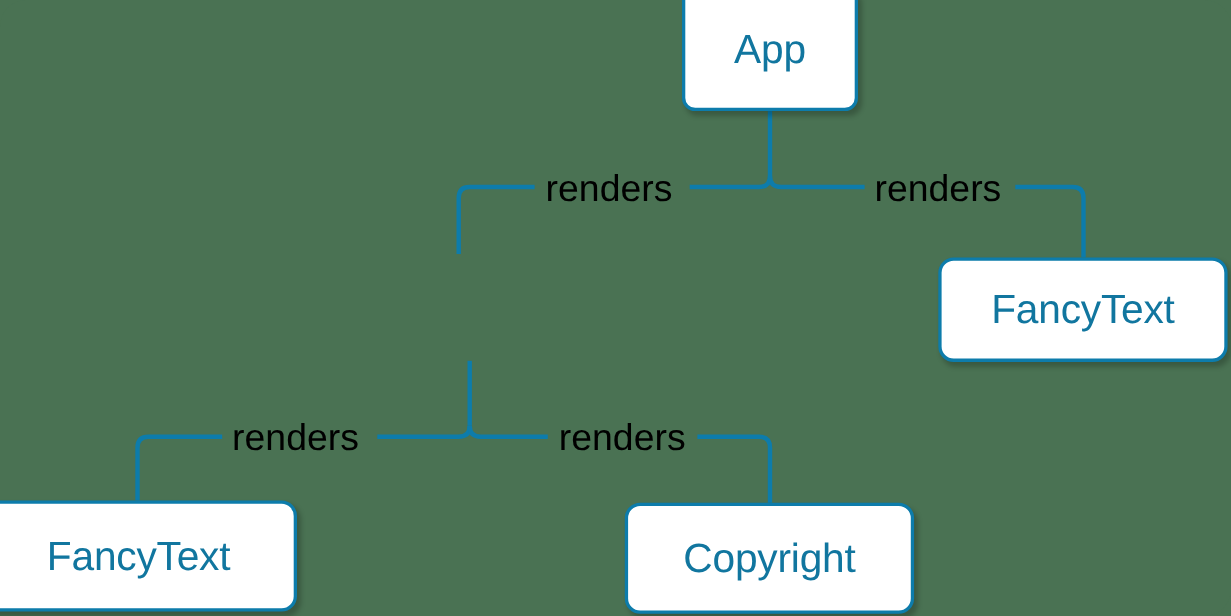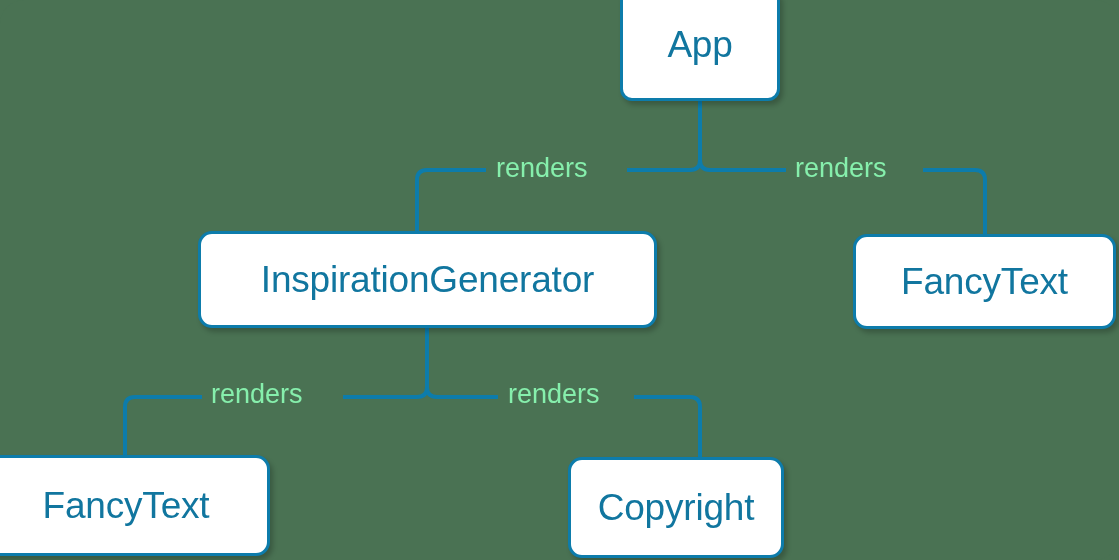--- a/index.html
+++ b/index.html
@@ -41,33 +41,33 @@
   }
   .node-label {
     color: #11769f;
     font-size: 37px;
     line-height: 1;
     letter-spacing: -0.2px;
     white-space: nowrap;
   }
   .edge-label {
     position: absolute;
-    color: #86efac;
-    font-size: 27px;
+    color: #000000;
+    font-size: 34px;
     line-height: 1;
     white-space: nowrap;
     z-index: 3;
   }
 
   
   #node-app          { left: 620px; top: -12px;  width: 160px; height: 113px; border-radius: 12px; }
   #node-inspiration  { left: 198px; top: 231px;  width: 459px; height: 97px; }
   #node-fancytext-r  { left: 853px; top: 234px;  width: 263px; height: 95px; }
   #node-fancytext-b  { left: -18px; top: 455px;  width: 288px; height: 101px; }
-  #node-copyright    { left: 568px; top: 457px;  width: 216px; height: 101px; }
+  #node-copyright    { left: 568px; top: 457px;  width: 263px; height: 101px; }
 
   
   #label-app-inspiration { left: 496px; top: 155px; }
   #label-app-fancytext   { left: 795px; top: 155px; }
   #label-ig-fancytext    { left: 211px; top: 381px; }
   #label-ig-copyright    { left: 508px; top: 381px; }
 </style>
 </head>
 <body>
 
@@ -89,23 +89,20 @@
     <path d="M 202 397 L 135 397 Q 125 397 125 407 L 125 455" stroke="#0d7cab" stroke-width="4" fill="none" stroke-linecap="butt"></path>
 
     <path d="M 427 387 Q 427 397 437 397 L 498 397" stroke="#0d7cab" stroke-width="4" fill="none" stroke-linecap="butt"></path>
     <path d="M 634 397 L 690 397 Q 700 397 700 407 L 700 457" stroke="#0d7cab" stroke-width="4" fill="none" stroke-linecap="butt"></path>
   </svg>
 
   <div class="node" id="node-app">
     <span class="node-label">App</span>
   </div>
 
-  <div class="node" id="node-inspiration">
-    <span class="node-label">InspirationGenerator</span>
-  </div>
 
   <div class="node" id="node-fancytext-r">
     <span class="node-label">FancyText</span>
   </div>
 
   <div class="node" id="node-fancytext-b">
     <span class="node-label">FancyText</span>
   </div>
 
   <div class="node" id="node-copyright">

